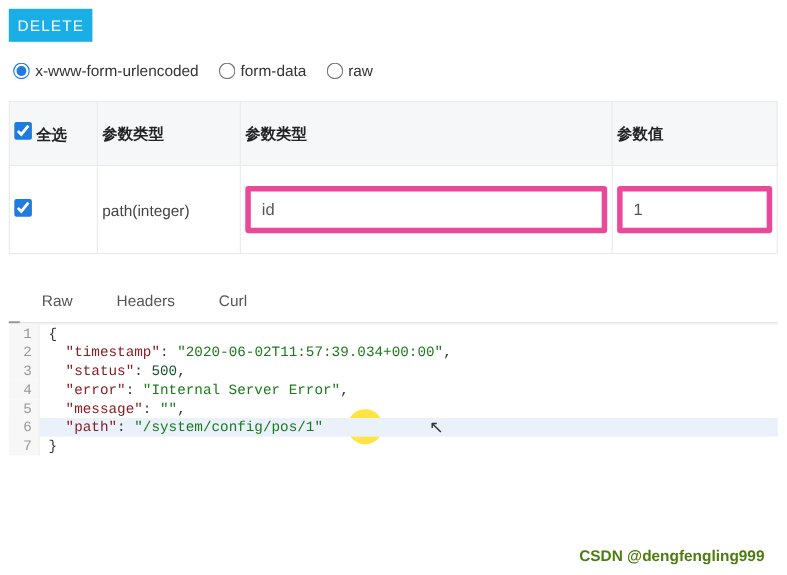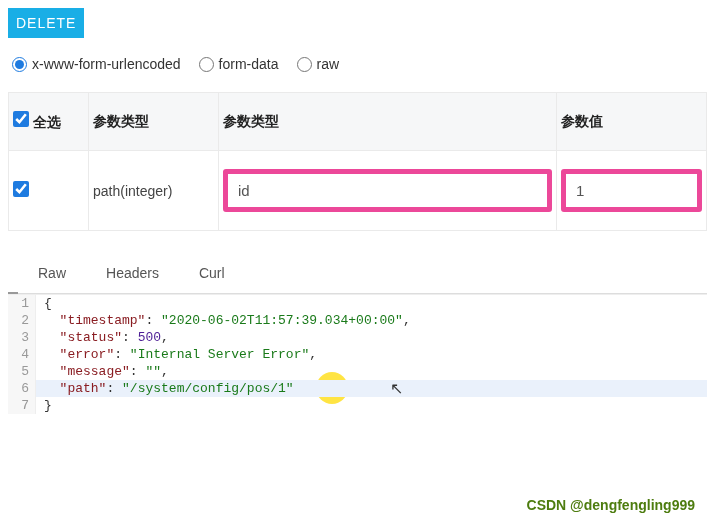--- a/index.html
+++ b/index.html
@@ -20,21 +20,21 @@
   .resp-tabs .tab { padding: 12px 20px; color: #555; cursor: pointer; }
   .resp-tabs .tab.active { color: #17a0d4; border-bottom: 2px solid #17a0d4; margin-bottom: -1px; }
   .resp-tabs .spacer { width: 10px; border-bottom: 2px solid #999; margin-bottom: -1px; }
   .code-area { font-family: Consolas, "Courier New", monospace; font-size: 13px; border-top: 1px solid #eee; }
   .code-line { display: flex; }
   .code-line.hl { background: #eaf1fb; }
   .gutter { width: 28px; text-align: right; padding: 1px 6px 1px 0; color: #999; background: #f7f7f7; border-right: 1px solid #eee; user-select: none; }
   .code { padding: 1px 0 1px 8px; white-space: pre; position: relative; }
   .tk-key { color: #8a1d22; }
   .tk-str { color: #1a7a1a; }
-  .tk-num { color: #4c1d95; }
+  .tk-num { color: #14532d; }
   .cursor-marker { position: absolute; width: 32px; height: 32px; border-radius: 50%; background: #ffe233; opacity: .92; left: 280px; top: -8px; z-index: -1; }
   .mouse-cursor { position: absolute; left: 382px; top: 85px; font-size: 16px; pointer-events: none; }
   .code-wrap { position: relative; }
   .watermark { position: fixed; right: 20px; bottom: 10px; color: #4d7c0f; font-size: 14px; pointer-events: none; font-weight: bold; }
 </style>
 </head>
 <body>
 
 <div class="top-row">
   <button class="method-btn">DELETE</button>

